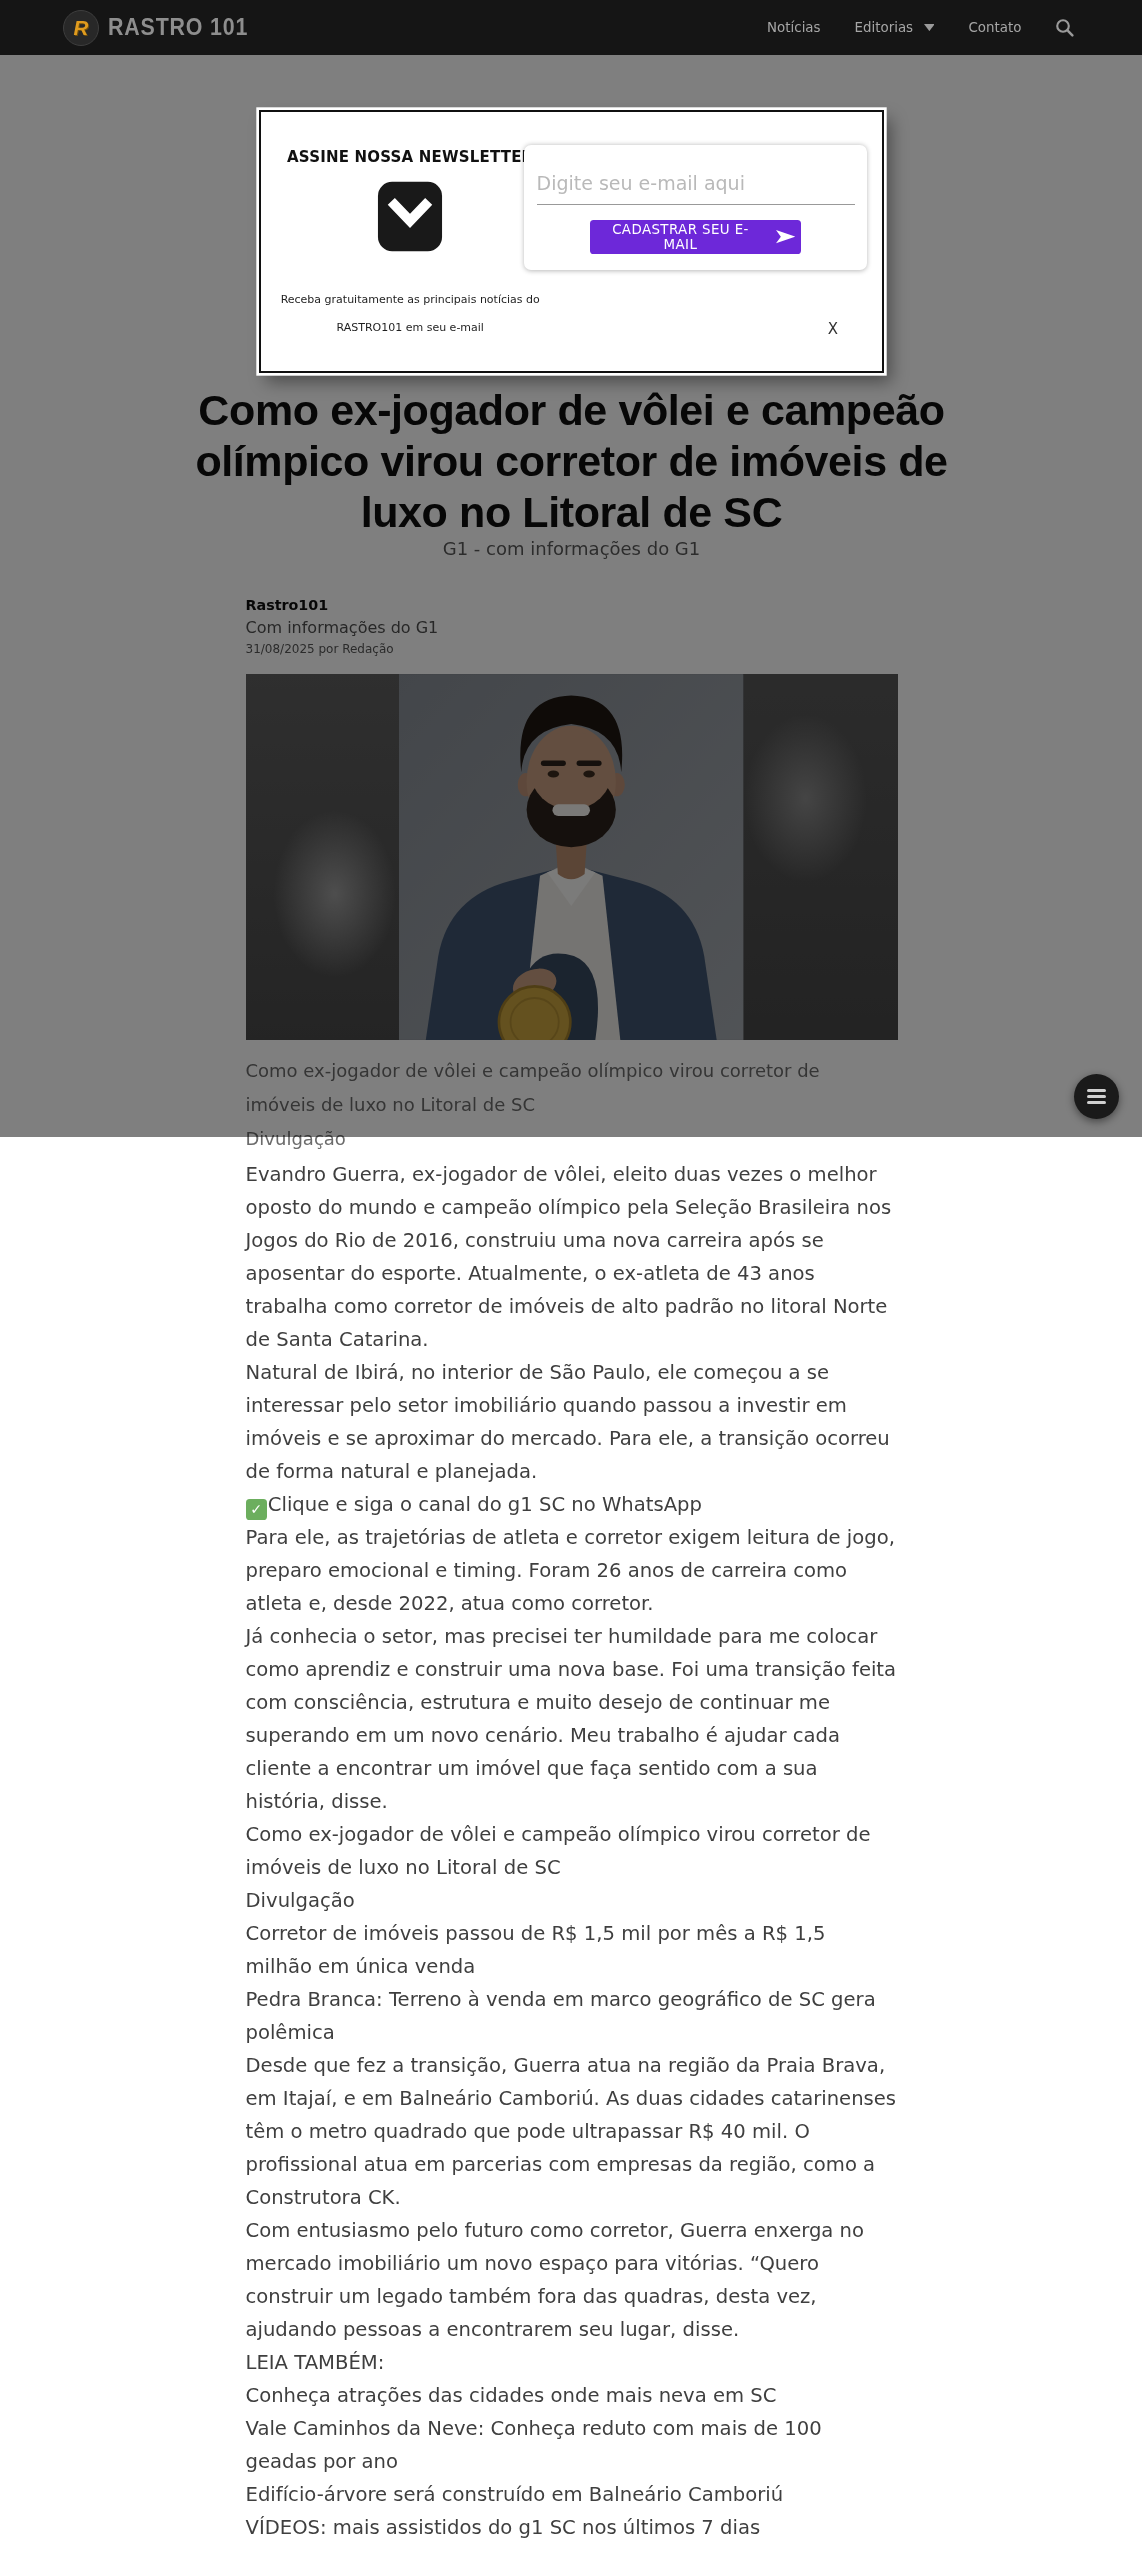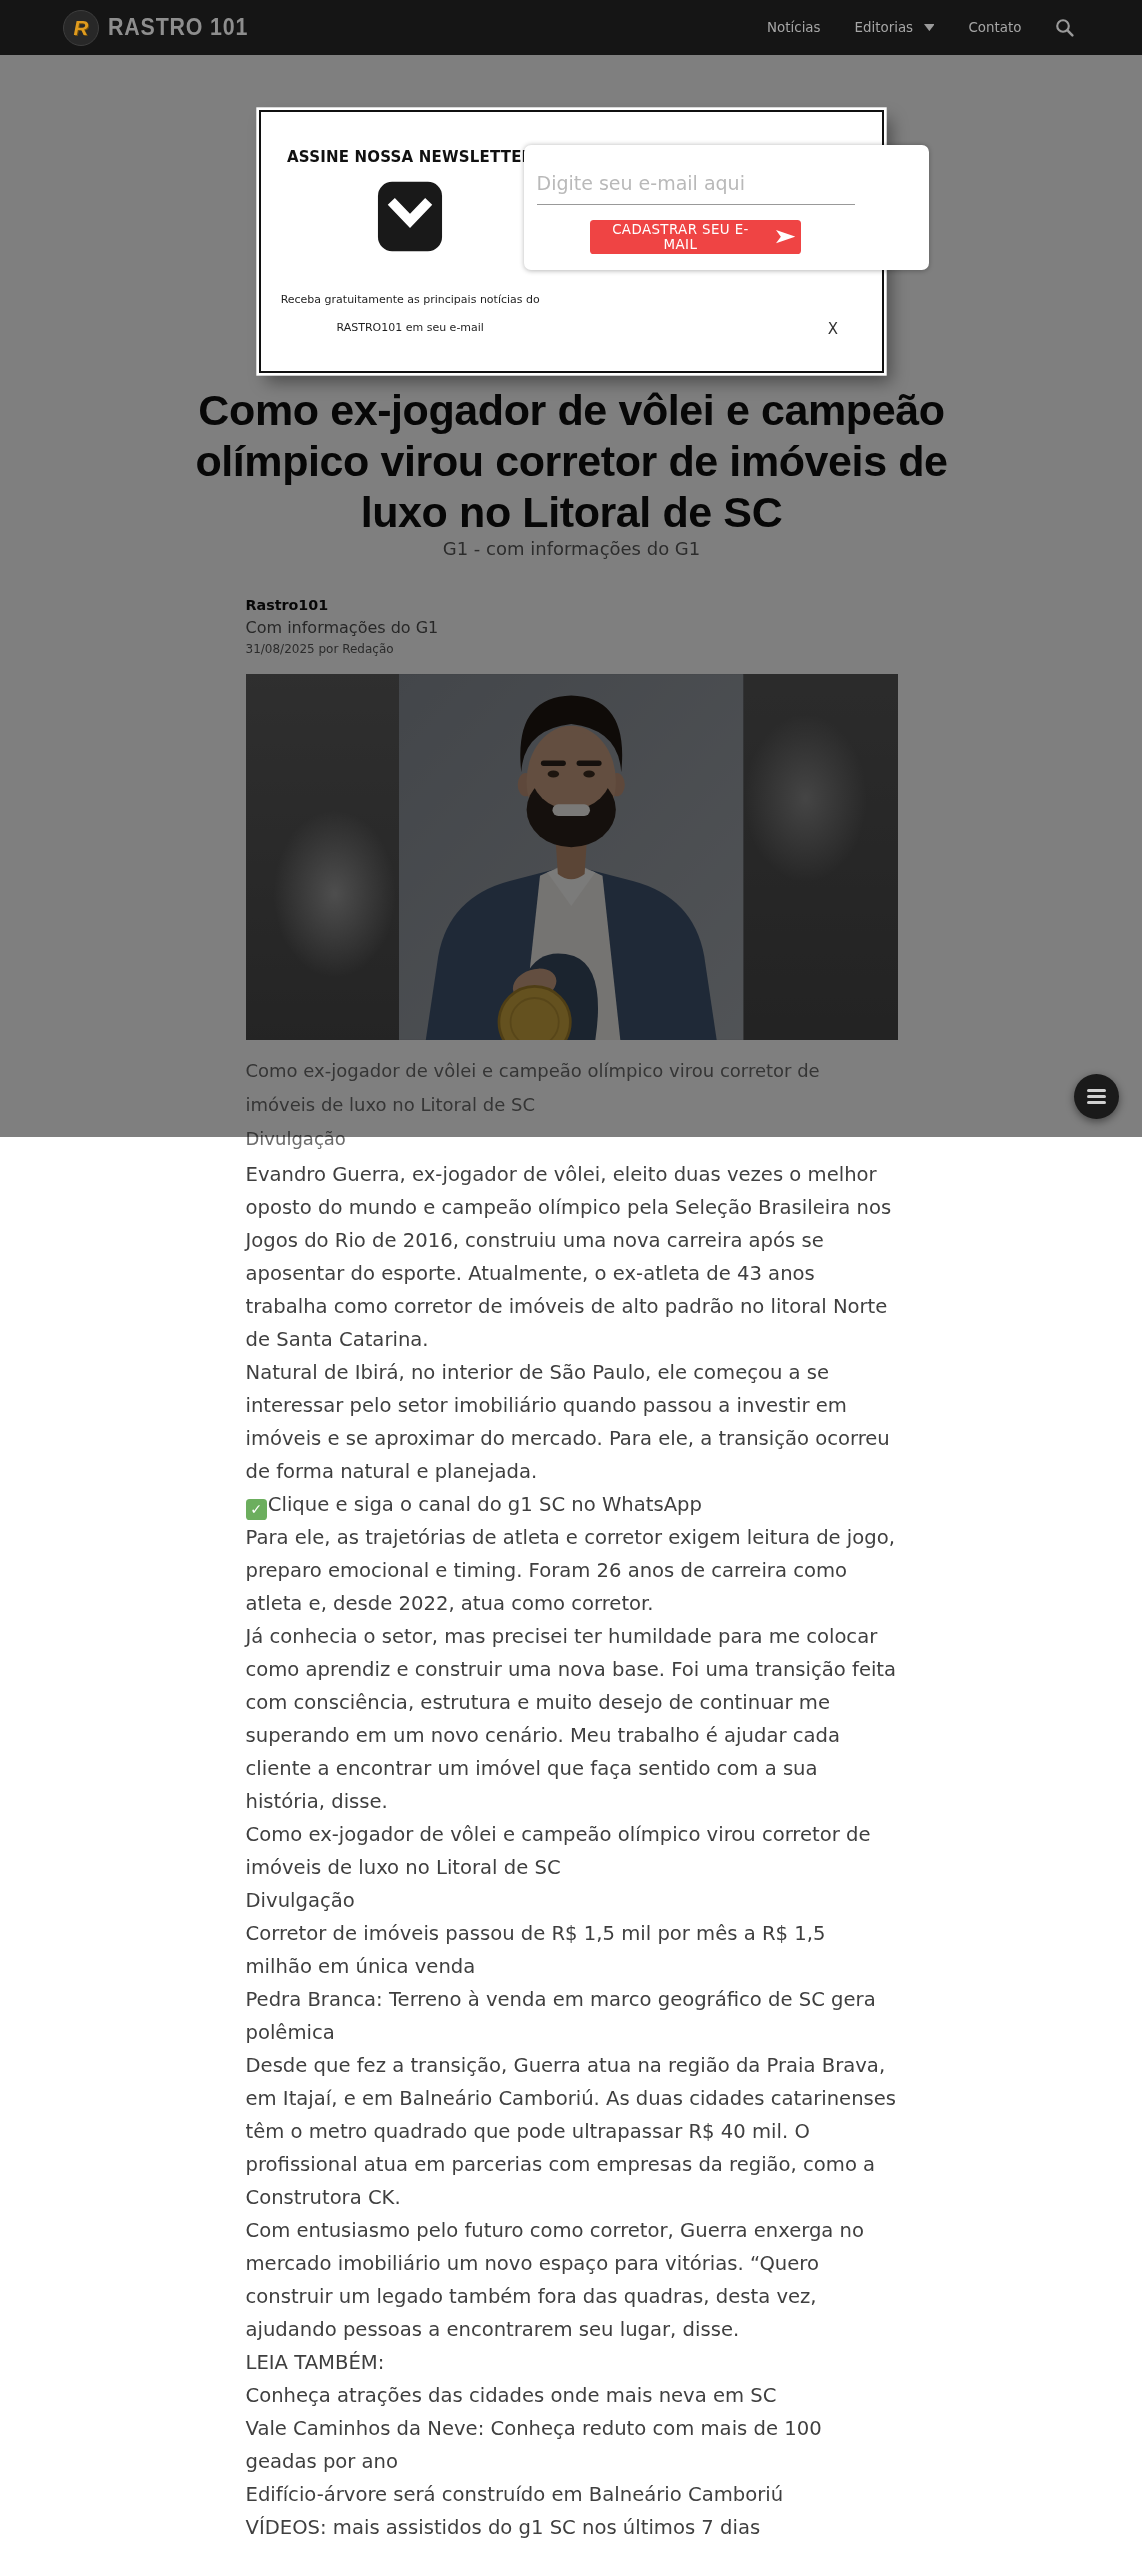--- a/index.html
+++ b/index.html
@@ -79,33 +79,33 @@
     position: absolute; top: 110px; left: 259px; width: 625px; height: 263px;
     background: #ffffff; border: 2.7px solid #101010; z-index: 60;
     box-shadow: 0 0 0 2.7px #ffffff, 7.1px 9px 16px rgba(0,0,0,0.40);
   }
   .modal-left { position: absolute; left: 10.7px; top: 36px; width: 277px; text-align: center; }
   .modal-title { margin: 0; font-size: 15px; font-weight: bold; color: #111111;
     font-family: "DejaVu Sans", sans-serif; letter-spacing: 0.2px; }
   .envelope-wrap { margin-top: 14.3px; }
   .modal-desc { margin-top: 30px; font-size: 11px; color: #1f1f1f; line-height: 28px; }
   .form-card {
-    position: absolute; left: 263px; top: 33px; width: 405px; height: 125px;
+    position: absolute; left: 263px; top: 33px; width: 343px; height: 125px;
     background: #ffffff; border-radius: 7.1px; box-shadow: 0 0.9px 5.4px rgba(0,0,0,0.28);
   }
   .email-input {
     position: absolute; left: 12.5px; top: 23px; width: 318px; border: none;
     border-bottom: 0.9px solid #999999; font-size: 19px; color: #555555;
     padding: 3.6px 0 10.7px; background: transparent; outline: none;
     font-family: "DejaVu Sans", sans-serif;
   }
   .email-input::placeholder { color: #b9b9b9; }
   .submit-btn {
     position: absolute; left: 66px; top: 75px; width: 211px; height: 34px;
-    background: #ef4444; color: #ffffff; border: none; border-radius: 3.6px;
+    background: #6d28d9; color: #ffffff; border: none; border-radius: 3.6px;
     font-size: 13.4px; letter-spacing: 0.4px; display: flex; align-items: center;
     justify-content: center; gap: 10.7px; cursor: pointer; font-family: "DejaVu Sans", sans-serif;
   }
   .modal-close {
     position: absolute; right: 38px; bottom: 32px; font-size: 15px; color: #333333;
     background: none; border: none; cursor: pointer; font-family: "DejaVu Sans", sans-serif;
   }
 
   
   .fab {

